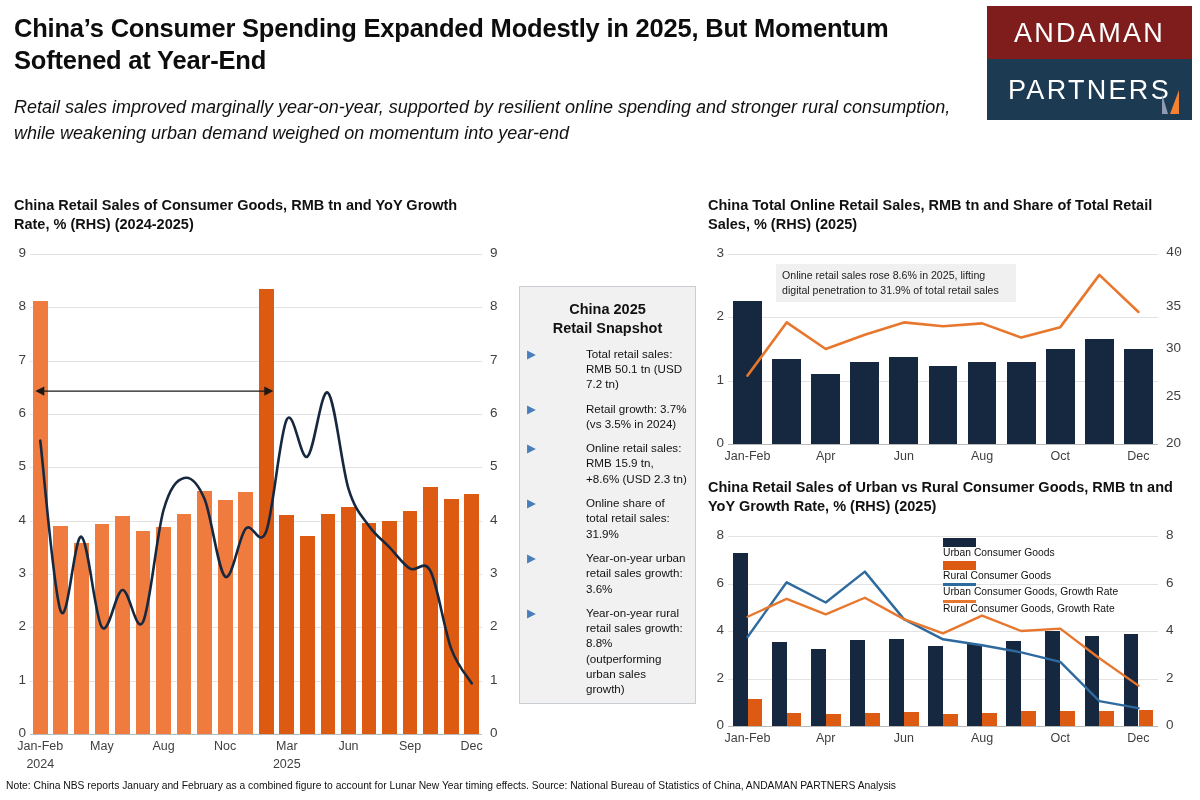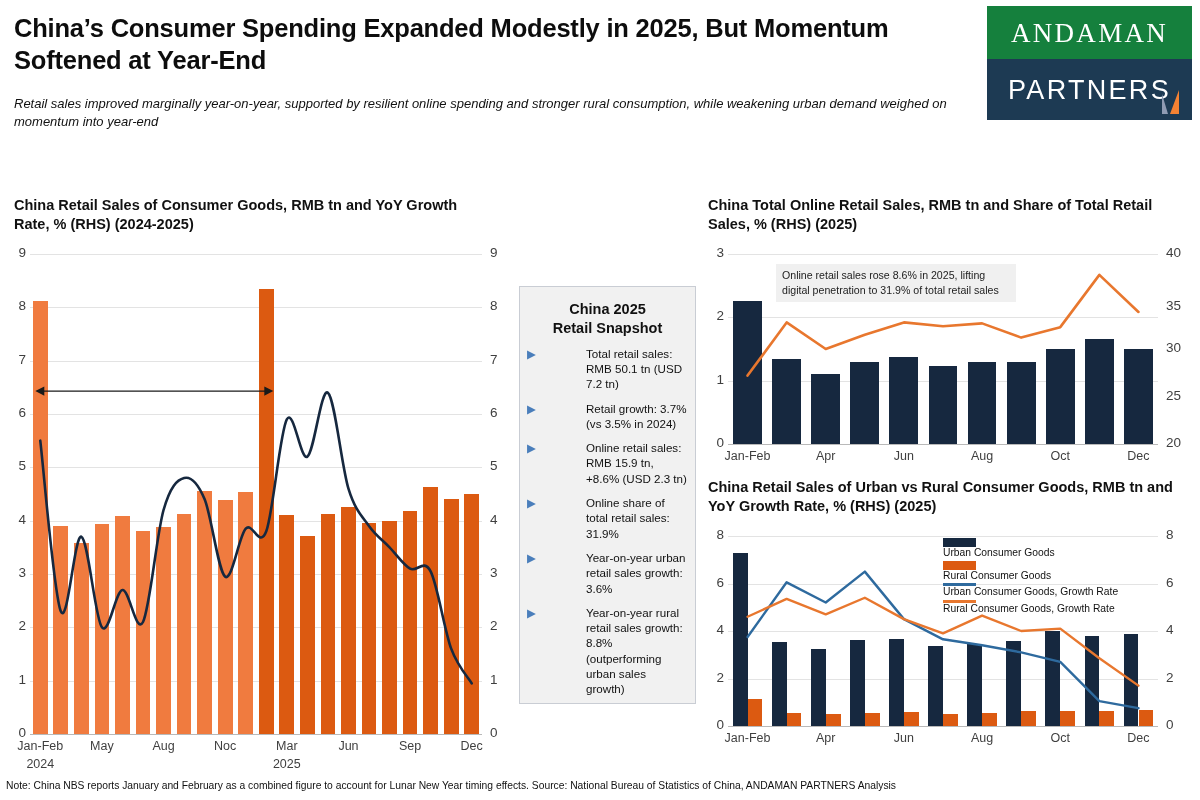--- a/index.html
+++ b/index.html
@@ -13,28 +13,27 @@
   }
   
   #header{position:absolute;left:0;top:0;width:1200px;height:182px;}
   #title{
     position:absolute;left:14px;top:12px;width:960px;
     font-size:25.5px;font-weight:bold;line-height:1.26;
     letter-spacing:-0.2px;color:#0d0d0d;
   }
   #subtitle{
     position:absolute;left:14px;top:95px;width:950px;
-    font-size:13px;font-style:italic;line-height:1.42;color:#111;
+    font-size:18px;font-style:italic;line-height:1.42;color:#111;
   }
   
   #logo{position:absolute;left:987px;top:6px;width:205px;height:114px;}
   .logo-top{
     position:absolute;left:0;top:0;width:205px;height:53px;
-    background:#15803d;
-    font-family:Liberation Serif, serif;
+    background:#7f1d1d;
   }
   .logo-bot{
     position:absolute;left:0;top:53px;width:205px;height:61px;
     background:#1D3A53;
   }
   .logo-word{
     position:absolute;width:100%;text-align:center;
     color:#ffffff;font-size:27px;letter-spacing:2.3px;font-weight:400;
   }
   .logo-word.t{top:12px;}
@@ -235,21 +234,21 @@
       <div class="gridline" style="left: 0px; top: 126.7px; width: 430px;"></div>
       <div class="axis-num" style="left: -26px; top: 117.7px; width: 22px; text-align: right;">1</div>
       <div class="gridline" style="left: 0px; top: 63.3px; width: 430px;"></div>
       <div class="axis-num" style="left: -26px; top: 54.3px; width: 22px; text-align: right;">2</div>
       <div class="gridline" style="left: 0px; top: 0px; width: 430px;"></div>
       <div class="axis-num" style="left: -26px; top: -9px; width: 22px; text-align: right;">3</div>
       <div class="axis-num" style="left: 438px; top: 181px;">20</div>
       <div class="axis-num" style="left: 438px; top: 133.5px;">25</div>
       <div class="axis-num" style="left: 438px; top: 86px;">30</div>
       <div class="axis-num" style="left: 438px; top: 44px;">35</div>
-      <div class="axis-num" style="left: 438px; top: -9px;">40</div>
+      <div class="axis-num" style="left: 438px; top: -9px; font-family: Liberation Mono, monospace;">40</div>
       <div class="bar" title="Online Retail Sales Jan-Feb: 2.26" style="left: 5.1px; width: 28.9px; height: 143.1px; background: rgb(22, 40, 63);"></div>
       <div class="bar" title="Online Retail Sales Mar: 1.34" style="left: 44.2px; width: 28.9px; height: 84.9px; background: rgb(22, 40, 63);"></div>
       <div class="bar" title="Online Retail Sales Apr: 1.1" style="left: 83.3px; width: 28.9px; height: 69.7px; background: rgb(22, 40, 63);"></div>
       <div class="bar" title="Online Retail Sales May: 1.29" style="left: 122.4px; width: 28.9px; height: 81.7px; background: rgb(22, 40, 63);"></div>
       <div class="bar" title="Online Retail Sales Jun: 1.37" style="left: 161.4px; width: 28.9px; height: 86.8px; background: rgb(22, 40, 63);"></div>
       <div class="bar" title="Online Retail Sales Jul: 1.24" style="left: 200.5px; width: 28.9px; height: 78.5px; background: rgb(22, 40, 63);"></div>
       <div class="bar" title="Online Retail Sales Aug: 1.29" style="left: 239.6px; width: 28.9px; height: 81.7px; background: rgb(22, 40, 63);"></div>
       <div class="bar" title="Online Retail Sales Sep: 1.29" style="left: 278.7px; width: 28.9px; height: 81.7px; background: rgb(22, 40, 63);"></div>
       <div class="bar" title="Online Retail Sales Oct: 1.5" style="left: 317.8px; width: 28.9px; height: 95px; background: rgb(22, 40, 63);"></div>
       <div class="bar" title="Online Retail Sales Nov: 1.66" style="left: 356.9px; width: 28.9px; height: 105.1px; background: rgb(22, 40, 63);"></div>

